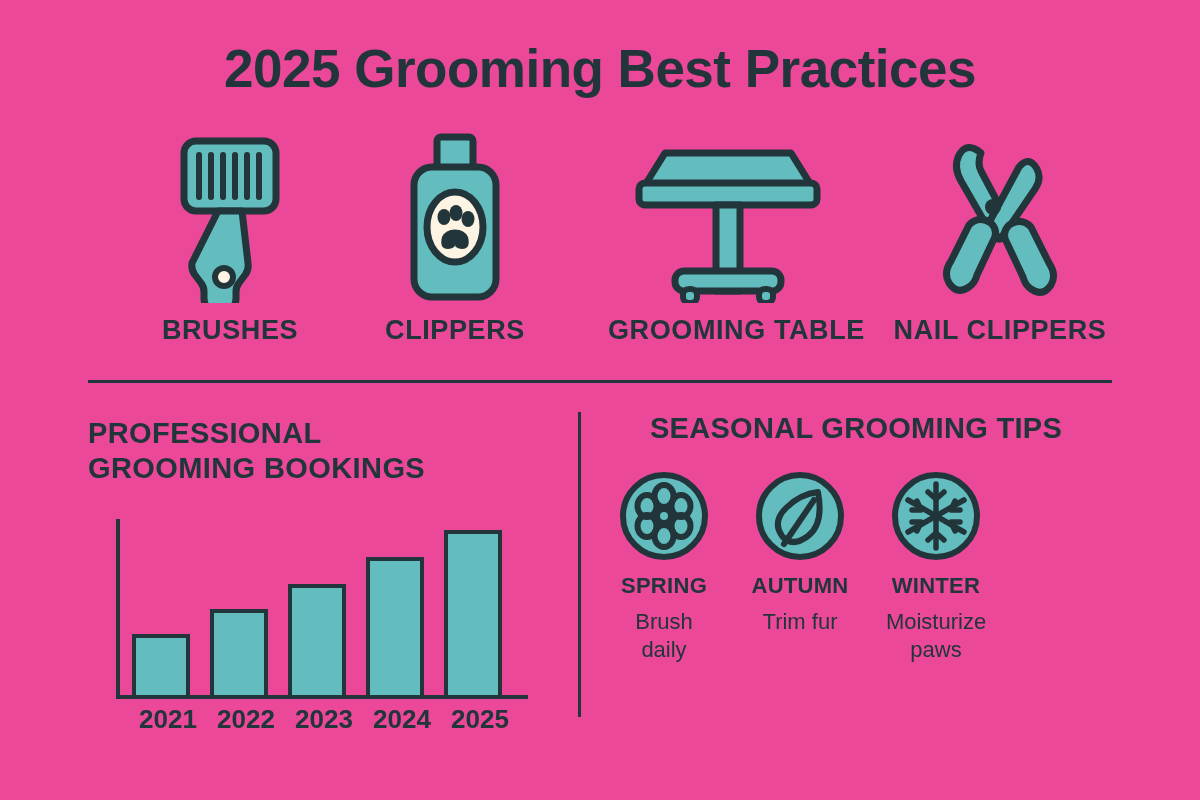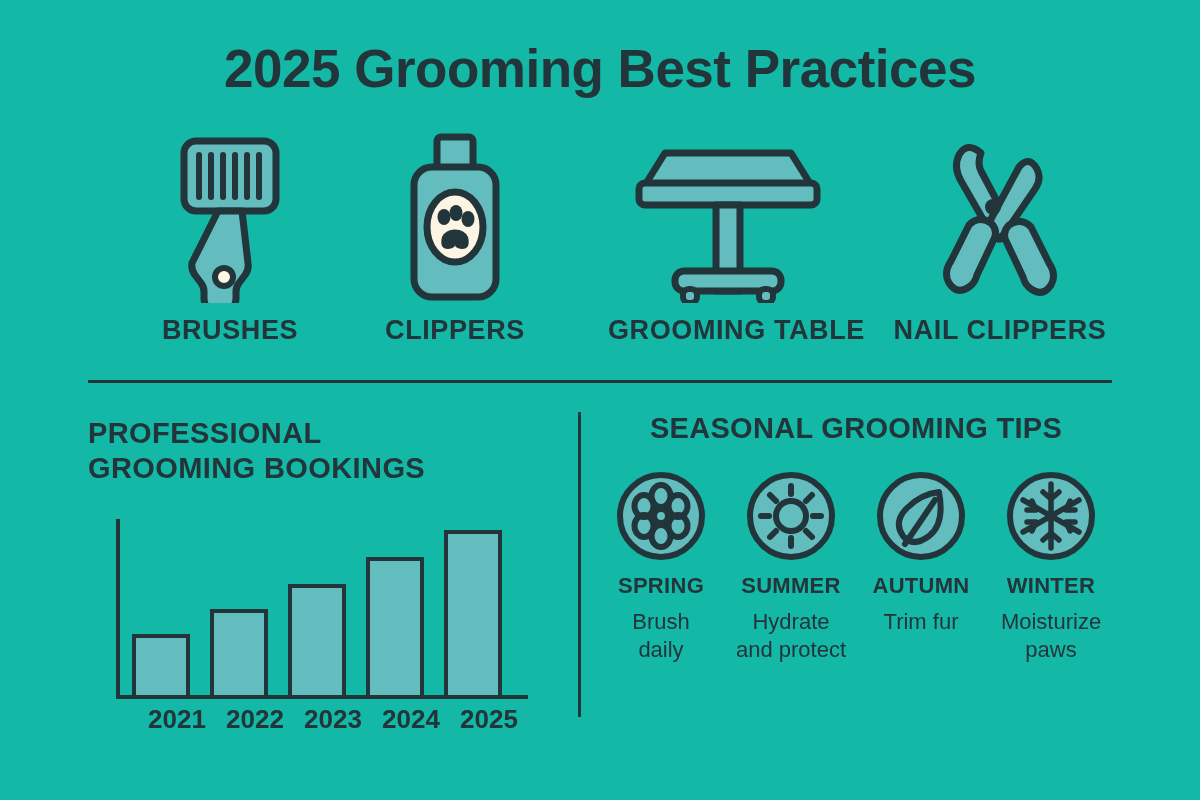--- a/index.html
+++ b/index.html
@@ -4,21 +4,21 @@
 <style>
   html, body {
     margin: 0;
     padding: 0;
     background: #fdf4e3;
   }
   #page {
     position: relative;
     width: 1200px;
     height: 800px;
-    background: #14b8a6;
+    background: #ec4899;
     font-family: "Liberation Sans", sans-serif;
     color: #1e3338;
     overflow: hidden;
   }
 
   
   #title {
     position: absolute;
     top: 38px;
     left: 0;
@@ -117,21 +117,21 @@
     position: absolute;
     bottom: 4px;
     width: 58px;
     background: #63bdbf;
     border: 4px solid #22353a;
     box-sizing: border-box;
     border-bottom: none;
   }
   #xlabels {
     position: absolute;
-    left: 16px;
+    left: 7px;
     top: 292px;
     width: 480px;
     height: 40px;
   }
   .xlabel {
     position: absolute;
     width: 90px;
     text-align: center;
     font-size: 26px;
     font-weight: bold;
@@ -309,40 +309,20 @@
               <ellipse cx="29" cy="56" rx="9.5" ry="11"></ellipse>
               <ellipse cx="29" cy="36" rx="9.5" ry="11"></ellipse>
               <circle cx="46" cy="46" r="7"></circle>
             </g>
           </svg>
         </div>
         <div class="name">SPRING</div>
         <div class="tip">Brush<br>daily</div>
       </div>
 
-      <div class="season">
-        <div class="badge">
-          <svg width="92" height="92" viewBox="0 0 92 92">
-            <circle cx="46" cy="46" r="41" fill="#63bdbf" stroke="#22353a" stroke-width="6"></circle>
-            <circle cx="46" cy="46" r="15" fill="none" stroke="#22353a" stroke-width="6"></circle>
-            <g stroke="#22353a" stroke-width="6" stroke-linecap="round">
-              <line x1="46" y1="16" x2="46" y2="24"></line>
-              <line x1="46" y1="68" x2="46" y2="76"></line>
-              <line x1="16" y1="46" x2="24" y2="46"></line>
-              <line x1="68" y1="46" x2="76" y2="46"></line>
-              <line x1="25" y1="25" x2="31" y2="31"></line>
-              <line x1="61" y1="61" x2="67" y2="67"></line>
-              <line x1="67" y1="25" x2="61" y2="31"></line>
-              <line x1="31" y1="61" x2="25" y2="67"></line>
-            </g>
-          </svg>
-        </div>
-        <div class="name">SUMMER</div>
-        <div class="tip">Hydrate<br>and protect</div>
-      </div>
 
       <div class="season">
         <div class="badge">
           <svg width="92" height="92" viewBox="0 0 92 92">
             <circle cx="46" cy="46" r="41" fill="#63bdbf" stroke="#22353a" stroke-width="6"></circle>
             <g fill="none" stroke="#22353a" stroke-width="6" stroke-linecap="round" stroke-linejoin="round">
               <path d="M64 22 q6 32 -10 44 q-16 12 -26 0 q-10 -14 4 -28 q14 -14 32 -16 z"></path>
               <line x1="30" y1="74" x2="60" y2="30"></line>
             </g>
           </svg>

